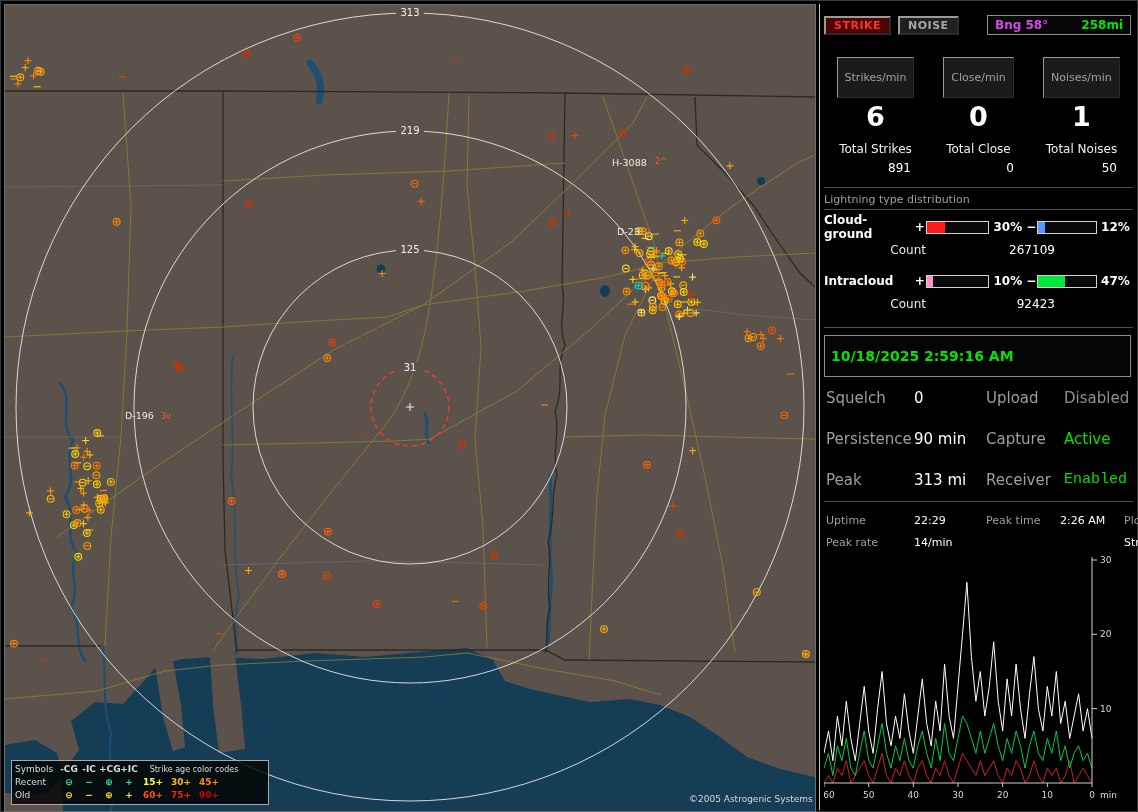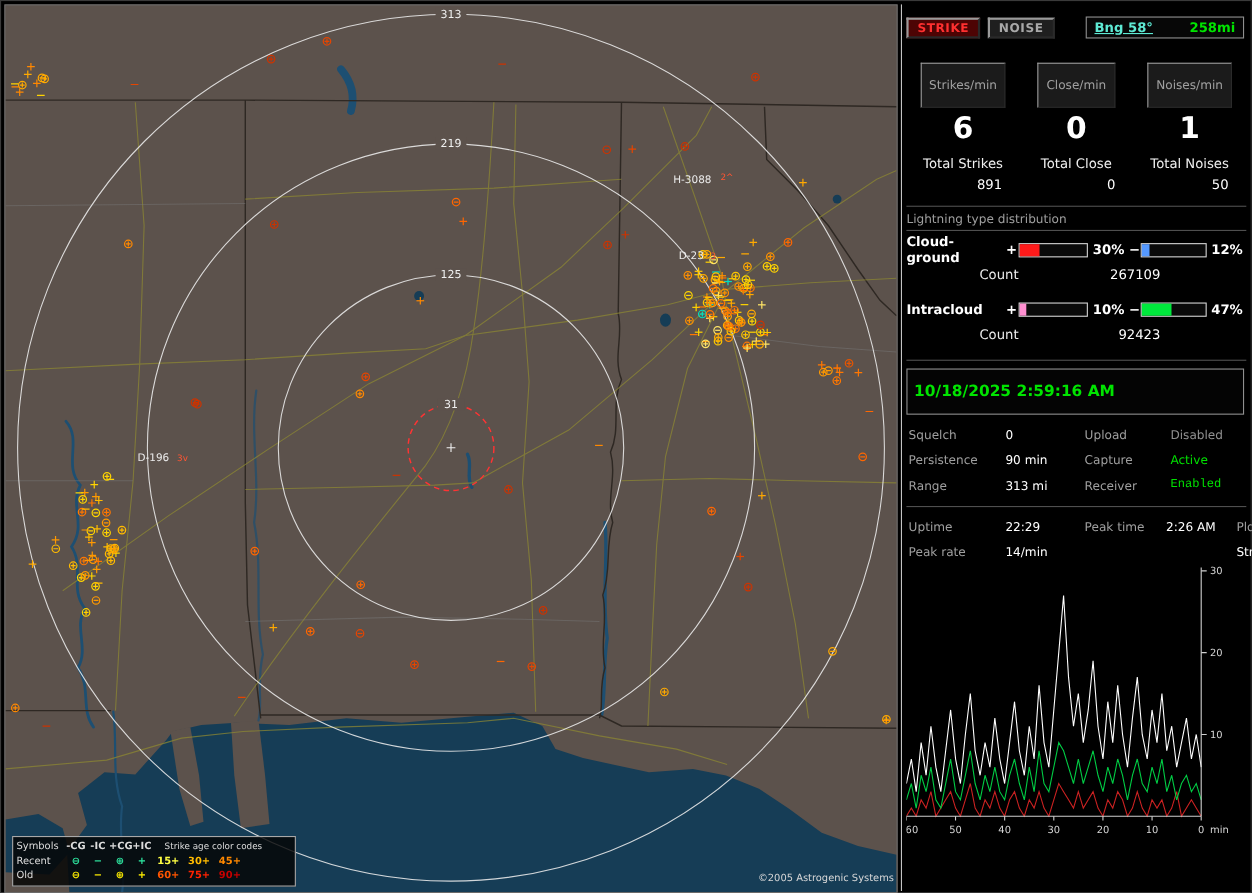--- a/index.html
+++ b/index.html
@@ -18,21 +18,21 @@
   .lg-title{display:inline-block;width:110px;text-align:center;font-size:8px;}
   .lg-age{display:inline-block;width:28px;text-align:center;font-weight:bold;}
 
   
   .sb{position:absolute;left:818px;top:3px;width:316px;height:806px;background:#000;border-left:1px solid #c4c4c4;box-sizing:border-box;padding:0 2px 0 4px;color:#ccc;}
   .sb-header{display:flex;align-items:center;gap:7px;padding:11px 2px 4px 0;}
   .btn{border-style:solid;border-width:2px;border-color:#9a9a9a #2a2a2a #2a2a2a #9a9a9a;font-size:11px;font-weight:bold;padding:1px 8px;letter-spacing:.5px;font-family:inherit;cursor:pointer;}
   .btn-strike{background:#4d0404;color:#ff3030;}
   .btn-noise{background:#1f1f1f;color:#a8a8a8;}
   .bng{margin-left:auto;border:1px solid #8f8f8f;background:#070707;width:128px;display:flex;justify-content:space-between;align-items:center;padding:2px 7px;font-size:12px;font-weight:bold;}
-  .bng .b1{color:#5eead4;text-decoration:underline;}
+  .bng .b1{color:#d946ef;}
   .bng .b2{color:#00e400;}
 
   .sb-rates{display:flex;margin-top:18px;}
   .rate-col{width:33.33%;text-align:center;}
   .rate-label-box{display:inline-block;border:1px solid;border-color:#9a9a9a #2a2a2a #2a2a2a #9a9a9a;background:#1b1b1b;color:#a0a0a0;font-size:11px;padding:13px 7px;cursor:pointer;}
   .rate-value{color:#fff;font-size:27px;font-weight:bold;margin-top:4px;line-height:30px;}
 
   .totals{display:flex;margin-top:10px;}
   .total-col{width:33.33%;text-align:center;}
   .total-label{color:#f0f0f0;font-size:12px;}
@@ -48,21 +48,21 @@
   .d-bar2{width:58px;}
   .d-fill{display:block;height:100%;}
   .d-pct{width:32px;color:#fff;font-weight:bold;}
   .count-row{display:flex;font-size:12px;color:#fff;height:22px;align-items:center;text-align:right;}
   .c-label{width:102px;color:#ececec;}
   .c-v1{width:106px;}
   .dist-gap{height:8px;}
 
   .clock-box{margin:7px 2px 0 0;border:1px solid #8f8f8f;background:#040404;color:#00e400;font-weight:bold;font-size:14px;padding:12px 6px;}
 
-  .status-grid{display:grid;grid-template-columns:88px 72px 78px auto;row-gap:10px;padding:12px 0 0 2px;font-size:11px;}
+  .status-grid{display:grid;grid-template-columns:88px 72px 78px auto;row-gap:23px;padding:12px 0 0 2px;font-size:15px;}
   .up-grid{display:grid;grid-template-columns:88px 72px 74px 64px auto;row-gap:9px;padding:12px 0 0 2px;font-size:11px;}
   .trend-row{display:flex;padding:11px 0 0 2px;font-size:11px;}
   .trend-row .lab{width:88px;}
   .lab{color:#9f9f9f;}
   .val{color:#fff;}
   .trend-chart{margin-top:6px;}
 </style>
 </head>
 <body>
 
@@ -1134,21 +1134,21 @@
       <span class="lab">Squelch</span>
       <span class="val">0</span>
       <span class="lab">Upload</span>
       <span class="val" style="color: rgb(144, 144, 144);">Disabled</span>
 
       <span class="lab">Persistence</span>
       <span class="val">90 min</span>
       <span class="lab">Capture</span>
       <span class="val" style="color: rgb(0, 224, 0);">Active</span>
 
-      <span class="lab">Range</span>
+      <span class="lab">Peak</span>
       <span class="val">313 mi</span>
       <span class="lab">Receiver</span>
       <span class="val" style="color: rgb(0, 224, 0); font-family: Liberation Mono, monospace;">Enabled</span>
     </div>
 
     <div class="divider"></div>
 
     <div class="up-grid">
       <span class="lab">Uptime</span>
       <span class="val">22:29</span>

